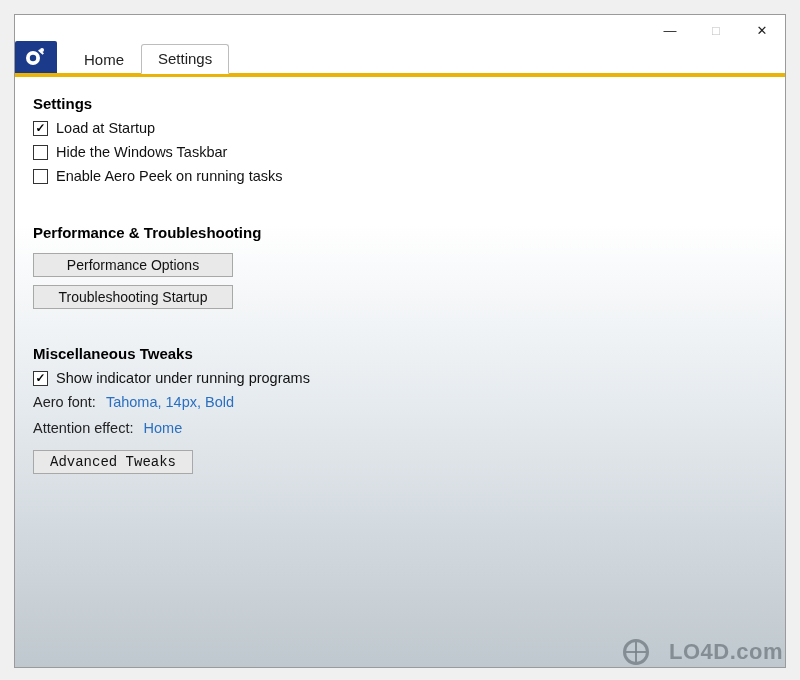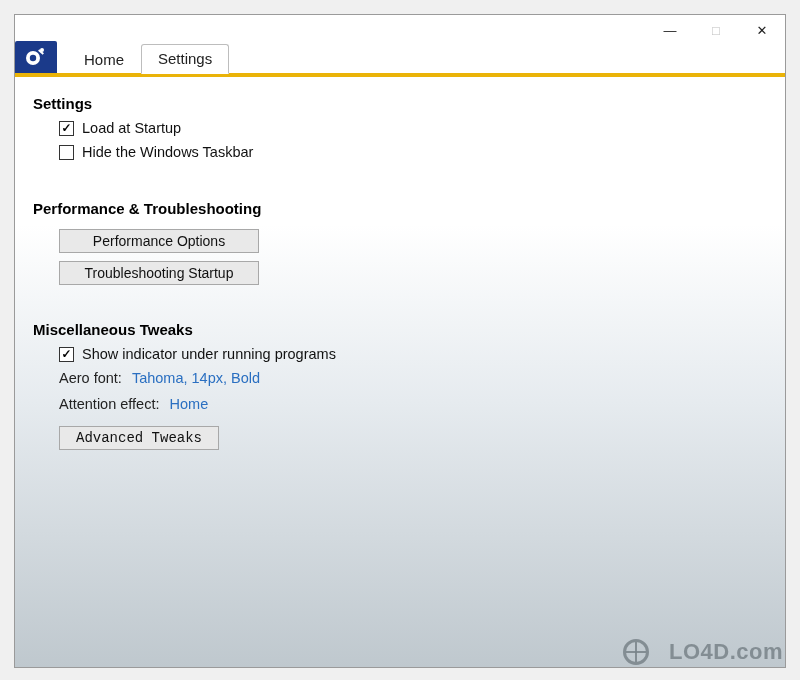--- a/index.html
+++ b/index.html
@@ -91,21 +91,21 @@
     padding: 12px 18px 18px 18px;
     background: linear-gradient(180deg, #ffffff 0%, #ffffff 25%, #e6ebef 55%, #bfc8ce 100%);
     position: relative;
   }
   .section-title {
     font-weight: 700;
     font-size: 15px;
     margin: 6px 0 8px 0;
     color: #000;
   }
-  .indent { margin-left: 26px; }
+  .indent { }
   .checkbox-row {
     display: flex;
     align-items: center;
     gap: 8px;
     margin: 4px 0 8px 0;
     font-size: 14.5px;
     color: #111;
   }
   .checkbox {
     width: 15px;
@@ -205,20 +205,24 @@
     <div class="section-title">Settings</div>
     <div class="indent">
       <div class="checkbox-row">
         <span class="checkbox checked"></span>
         <span>Load at Startup</span>
       </div>
       <div class="checkbox-row">
         <span class="checkbox"></span>
         <span>Hide the Windows Taskbar</span>
       </div>
+      <div class="checkbox-row">
+        <span class="checkbox"></span>
+        <span>Enable Aero Peek on running tasks</span>
+      </div>
     </div>
 
     <div class="gap-lg"></div>
 
     <div class="section-title">Performance &amp; Troubleshooting</div>
     <div class="indent">
       <div class="btn">Performance Options</div><br>
       <div class="btn">Troubleshooting Startup</div>
     </div>
 

